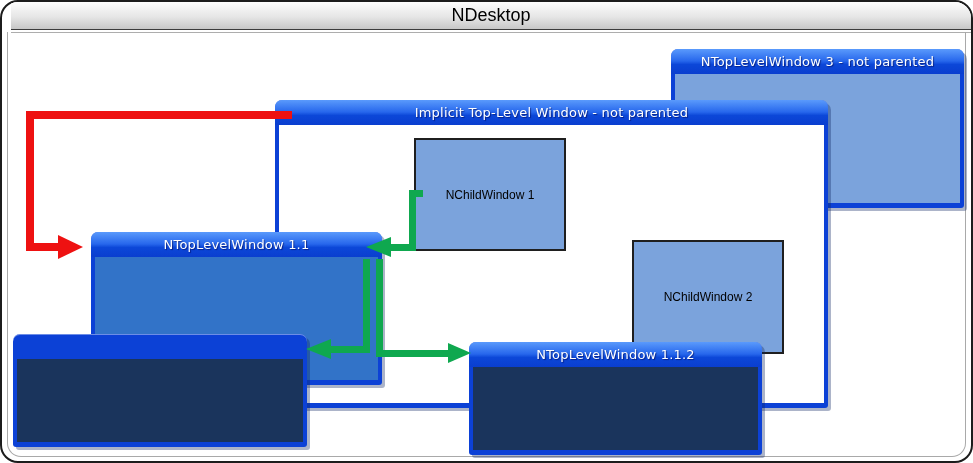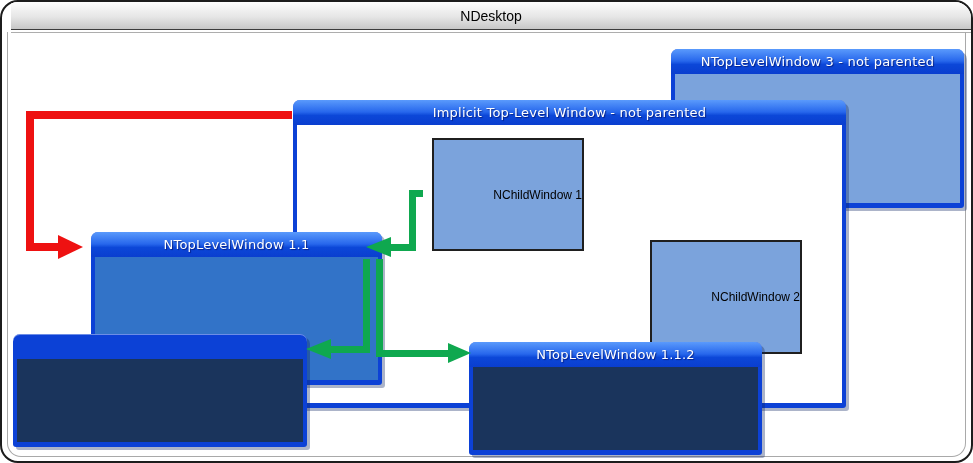--- a/index.html
+++ b/index.html
@@ -5,42 +5,42 @@
   html,body{margin:0;padding:0;background:#fff;}
   body{font-family:"Liberation Sans",sans-serif;}
   .stage{position:relative;width:973px;height:463px;background:#fff;overflow:hidden;}
 
   
   .desktop{position:absolute;inset:0;border:2px solid #1c1c1c;border-radius:18px;background:#fff;overflow:hidden;box-sizing:border-box;}
   .desktop-header{position:absolute;left:0;right:0;top:0;height:27px;
     background:linear-gradient(#fdfdfd,#e6e6e6 55%,#c7c7c7);
     border-bottom:1px solid #3c3c3c;box-shadow:0 2px 0 #ffffff,0 3px 0 #adadad;
     display:flex;align-items:center;justify-content:center;
-    font-size:14px;color:#000;margin-left:9px;}
+    font-size:18px;color:#000;margin-left:9px;}
   .desktop-client-line{position:absolute;left:5px;right:5px;top:30px;bottom:4px;
     border:1px solid #a9a9a9;border-top:none;border-radius:0 0 14px 14px;}
 
   
   .window{position:absolute;background:#0c41d6;border-radius:7px 7px 3px 3px;box-sizing:border-box;
     box-shadow:inset 0 1px 0 rgba(255,255,255,.4), 3px 3px 0 rgba(16,40,100,.35);}
   .titlebar{height:25px;display:flex;align-items:center;padding-left:0;
     color:#fff;font-weight:normal;font-size:13px;letter-spacing:.2px;
     font-family:"DejaVu Sans","Liberation Sans",sans-serif;
     background:linear-gradient(#5a9afc,#2767ec 48%,#0c47d8 62%,#0a3ecf);
     border-radius:7px 7px 0 0;text-shadow:1px 1px 1px rgba(0,0,70,.55);
     white-space:nowrap;overflow:hidden;justify-content:center;}
   .client{position:absolute;left:4px;right:4px;top:25px;bottom:5px;}
   .client.steel{background:#7ba3dc;}
   .client.white{background:#ffffff;}
   .client.medium{background:#3273c8;}
   .client.navy{background:#1a345c;}
 
   
   .childwin{position:absolute;background:#7ba3dc;border:2px solid #1f1f1f;box-sizing:border-box;
-    display:flex;align-items:center;justify-content:flex-end;
+    display:flex;align-items:center;justify-content:center;
     font-size:12px;color:#000;}
 
   
   .seg{position:absolute;}
   .red{background:#ee1111;}
   .green{background:#0fa84f;}
   .tri{position:absolute;width:0;height:0;}
   .tri.red-right{background:none;border-top:12px solid transparent;border-bottom:12px solid transparent;border-left:25px solid #ee1111;}
   .tri.green-left{background:none;border-top:10px solid transparent;border-bottom:10px solid transparent;border-right:25px solid #0fa84f;}
   .tri.green-right{background:none;border-top:10px solid transparent;border-bottom:10px solid transparent;border-left:23px solid #0fa84f;}
@@ -56,21 +56,21 @@
     </div>
     <div class="desktop-client-line"></div>
 
     <div class="window" style="left:669px;top:47px;width:293px;height:159px;z-index:1;">
       <div class="titlebar">
         <span>NTopLevelWindow 3 - not parented</span>
       </div>
       <div class="client steel"></div>
     </div>
 
-    <div class="window" style="left:291px;top:98px;width:553px;height:308px;z-index:2;">
+    <div class="window" style="left:273px;top:98px;width:553px;height:308px;z-index:2;">
       <div class="titlebar">
         <span>Implicit Top-Level Window - not parented</span>
       </div>
       <div class="client white">
 
         <div class="childwin" style="left:135px;top:13px;width:152px;height:113px;">
           <span>NChildWindow 1</span>
         </div>
 
         <div class="childwin" style="left:353px;top:80px;width:152px;height:114px;margin-top:35px;">

